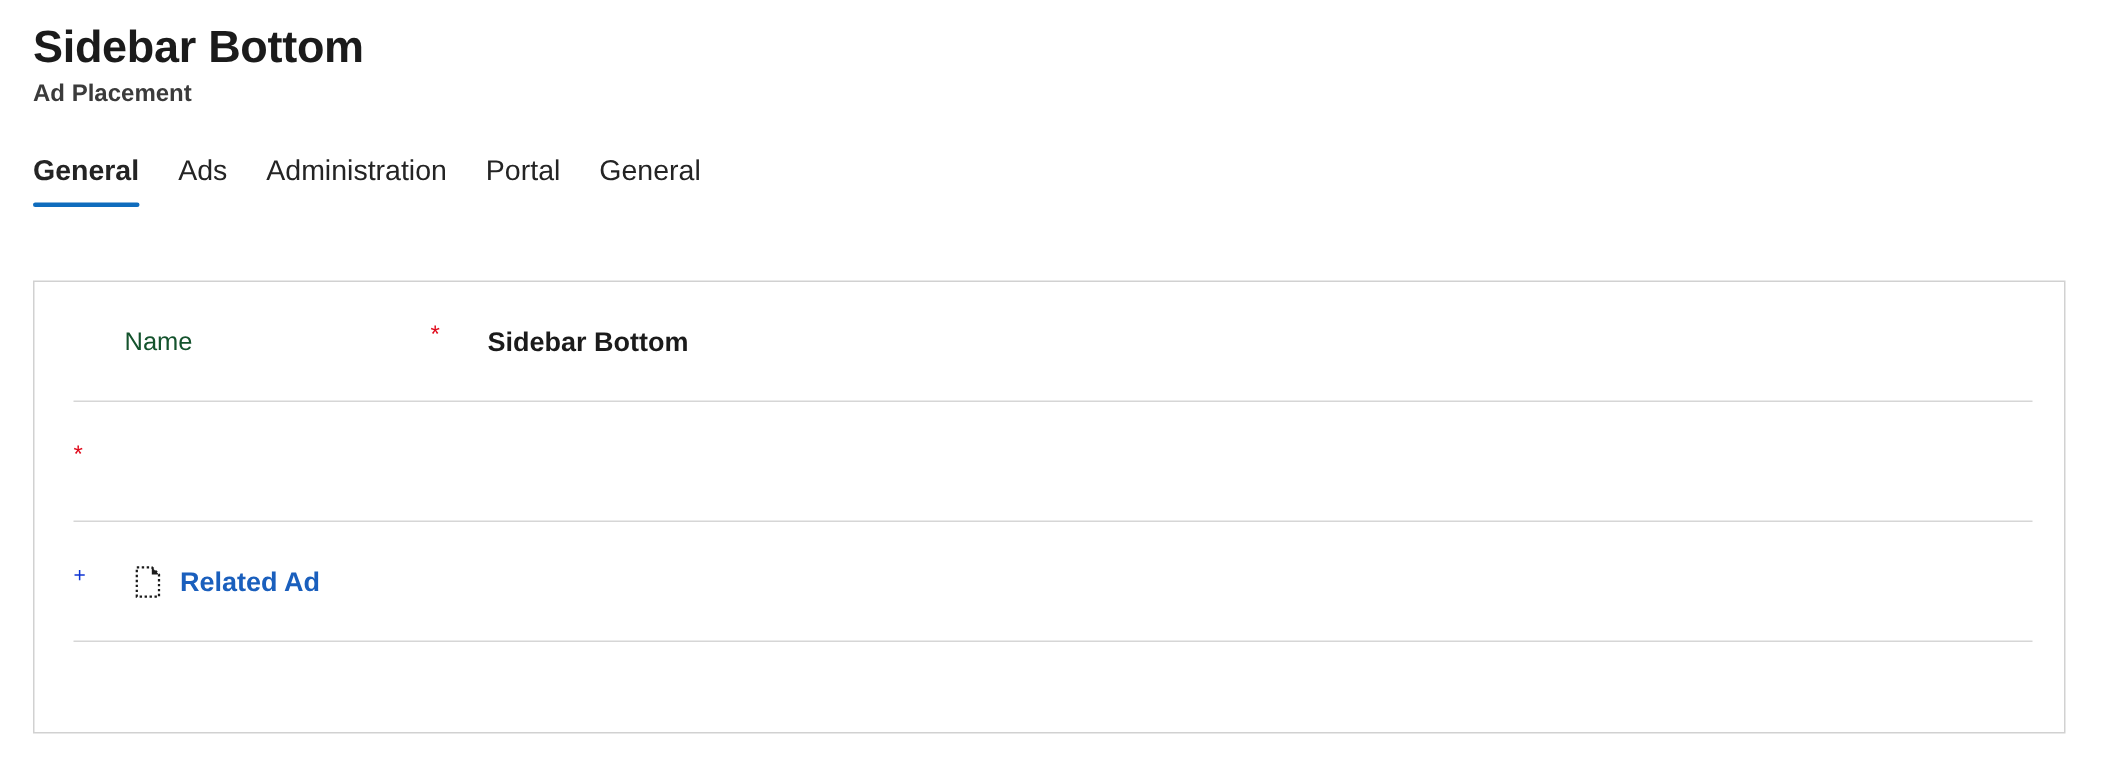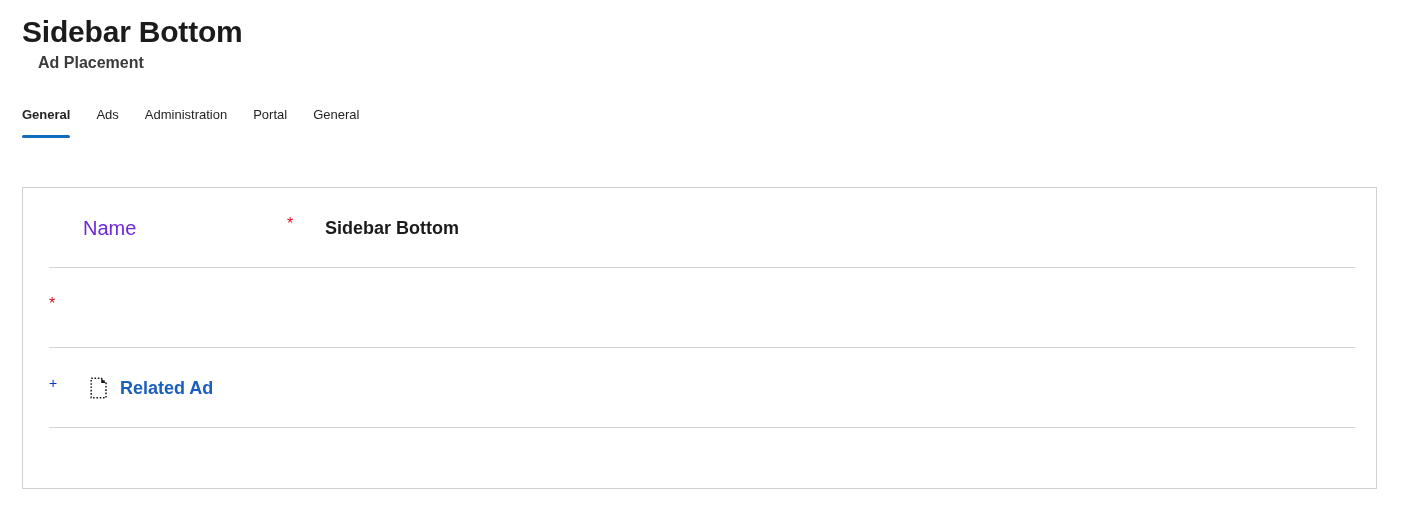--- a/index.html
+++ b/index.html
@@ -27,34 +27,33 @@
     line-height: 36px;
     color: #1b1b1b;
     letter-spacing: -0.2px;
   }
   .page-subtitle {
     font-size: 16px;
     font-weight: 700;
     line-height: 22px;
     color: #3b3b3b;
     margin-top: 2px;
-    margin-left: 16px;
   }
 
   
   .tabstrip {
     display: flex;
     align-items: flex-end;
     gap: 0px;
     margin: 24px 0 0 22px;
     height: 40px;
   }
   .tab {
     position: relative;
-    font-size: 13px;
+    font-size: 19px;
     line-height: 24px;
     color: #242424;
     padding: 0 13px 11px 13px;
     cursor: pointer;
     white-space: nowrap;
   }
   .tab:first-child { padding-left: 0; }
   .tab.active {
     font-weight: 700;
   }
@@ -87,22 +86,22 @@
   }
   .field-row {
     display: flex;
     align-items: center;
     height: 80px;
     margin: 0 21px 0 26px;
     border-bottom: 1px solid #d6d6d6;
     box-sizing: border-box;
   }
   .field-label {
-    font-size: 20px;
-    color: #6d28d9;
+    font-size: 17px;
+    color: #14532d;
     width: 238px;
     flex: 0 0 238px;
     padding-left: 34px;
     box-sizing: border-box;
     line-height: 22px;
   }
   .field-marker {
     flex: 0 0 38px;
     font-size: 16px;
     line-height: 16px;

